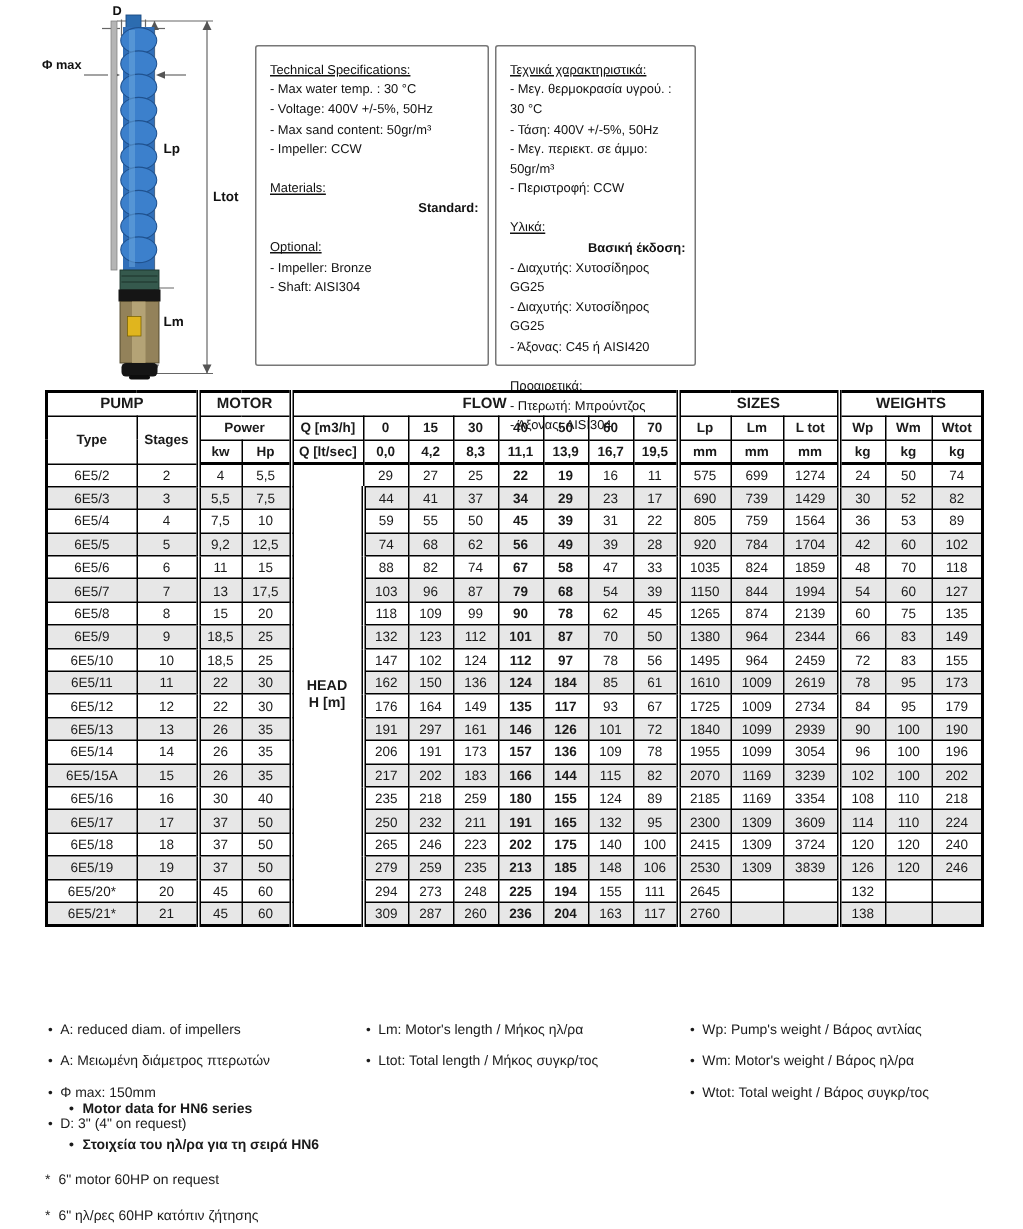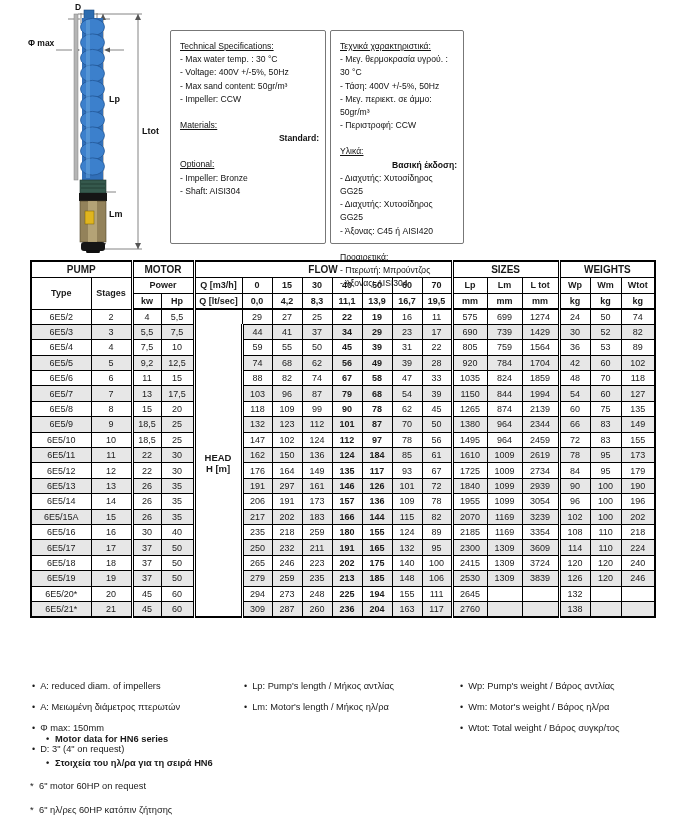--- a/index.html
+++ b/index.html
@@ -625,22 +625,22 @@
   </div>
 
   <div class="legend">
     <div class="legend-col c1">
         <div class="legend-item"><span class="bullet">•</span><span>A: reduced diam. of impellers</span></div>
         <div class="legend-item"><span class="bullet">•</span><span>A: Μειωμένη διάμετρος πτερωτών</span></div>
         <div class="legend-item"><span class="bullet">•</span><span>Φ max: 150mm</span></div>
         <div class="legend-item"><span class="bullet">•</span><span>D: 3" (4" on request)</span></div>
       </div>
     <div class="legend-col c2">
-        <div class="legend-item"><span class="bullet">•</span><span>Lp: Pump's length / Μήκος αντλίας</span></div>
         <div class="legend-item"><span class="bullet">•</span><span>Lm: Motor's length / Μήκος ηλ/ρα</span></div>
+        <div class="legend-item"><span class="bullet">•</span><span>Ltot: Total length / Μήκος συγκρ/τος</span></div>
       </div>
     <div class="legend-col c3">
         <div class="legend-item"><span class="bullet">•</span><span>Wp: Pump's weight / Βάρος αντλίας</span></div>
         <div class="legend-item"><span class="bullet">•</span><span>Wm: Motor's weight / Βάρος ηλ/ρα</span></div>
         <div class="legend-item"><span class="bullet">•</span><span>Wtot: Total weight / Βάρος συγκρ/τος</span></div>
       </div>
   </div>
 
   <div class="notes" id="notes">
       <div class="note-line b"><span class="marker">•</span><span>Motor data for HN6 series</span></div>

